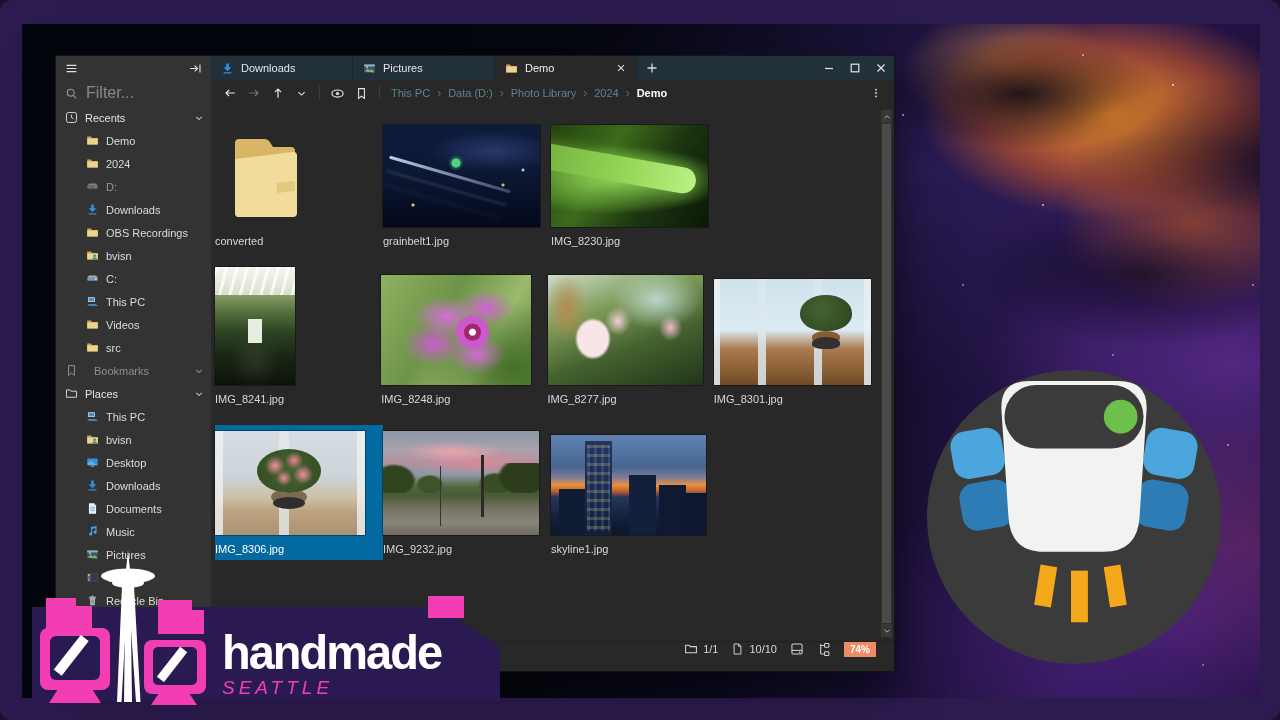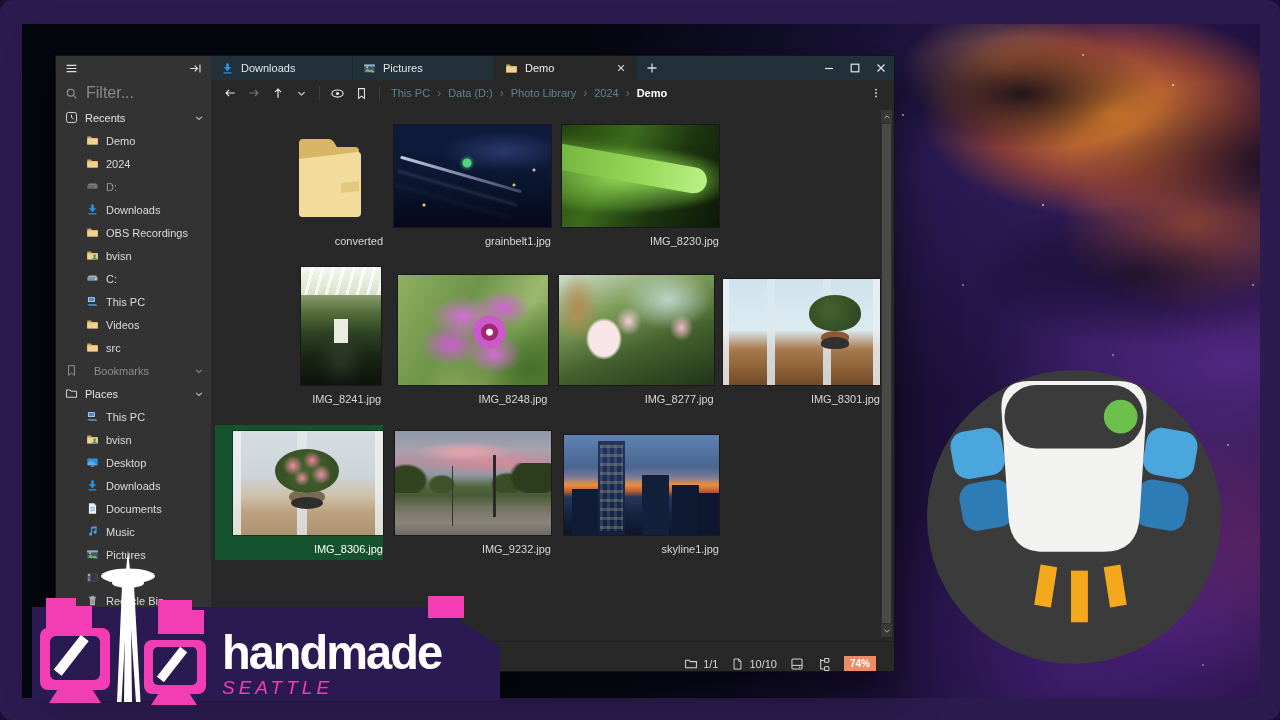--- a/index.html
+++ b/index.html
@@ -62,22 +62,22 @@
   .toolbar{height:26px;flex:0 0 26px;display:flex;align-items:center;gap:3px;padding:0 8px 0 8px;}
   .tbtn{width:21px;height:20px;display:flex;align-items:center;justify-content:center;}
   .tsep{width:1px;height:14px;background:#3d3d3d;margin:0 4px;}
   .crumbs{display:flex;align-items:center;gap:7px;font-size:11px;color:#5f8490;margin-left:4px;white-space:nowrap;}
   .csep::before{content:"\203A";color:#4e6f7a;font-size:12px;}
   .crumb.current{color:#fff;font-weight:bold;}
   .kebab{margin-left:auto;}
 
   .content{flex:1;position:relative;padding:4px 14px 0 4px;min-height:0;}
   .grow{display:flex;align-items:flex-end;}
-  .cell{width:168px;display:flex;flex-direction:column;align-items:flex-end;justify-content:flex-end;padding:6px 0 5px;}
-  .cell.sel{background:#14532d;}
+  .cell{width:168px;display:flex;flex-direction:column;align-items:flex-start;justify-content:flex-end;padding:6px 0 5px;}
+  .cell.sel{background:#0369a1;}
   .fname{margin-top:8px;font-size:11px;color:#d8d8d8;max-width:160px;overflow:hidden;white-space:nowrap;}
   .cell.sel .fname{color:#fff;}
   .thumb{position:relative;overflow:hidden;box-shadow:0 0 0 1px rgba(0,0,0,.35);}
 
   
   .t-foshay{width:64px;height:102px;background:linear-gradient(180deg,#0e1d3d 0%,#142750 40%,#0b1430 64%,#070d1f 100%);}
   .t-foshay::before{content:"";position:absolute;left:24px;top:5px;width:15px;height:58px;
     background:linear-gradient(180deg,#f6b43e 0%,#da8b22 55%,#8a5514 100%);box-shadow:0 0 9px 2px rgba(245,160,40,.55);}
   .t-foshay::after{content:"";position:absolute;left:0;bottom:0;width:100%;height:36px;
     background:linear-gradient(180deg,transparent 0,rgba(5,8,18,.92) 60%),
@@ -157,21 +157,21 @@
     repeating-linear-gradient(180deg,rgba(240,220,140,.28) 0 3px,transparent 3px 9px),
     repeating-linear-gradient(90deg,rgba(140,190,255,.22) 0 3px,transparent 3px 7px);}
   .thumb-folder{width:104px;height:100px;display:flex;align-items:flex-end;justify-content:center;}
 
   
   .scroll{position:absolute;right:2px;top:30px;bottom:34px;width:11px;background:#2e2e2e;}
   .sc-btn{position:absolute;left:0;width:11px;height:13px;display:flex;align-items:center;justify-content:center;background:#383838;}
   .sc-up{top:0;} .sc-dn{bottom:0;}
   .sc-thumb{position:absolute;left:1px;right:1px;top:14px;bottom:14px;background:#4a4a4a;}
 
-  .statusbar{height:30px;flex:0 0 30px;display:flex;align-items:flex-end;justify-content:flex-end;gap:13px;
+  .statusbar{height:30px;flex:0 0 30px;display:flex;align-items:flex-start;justify-content:flex-end;gap:13px;
     padding-right:18px;border-top:1px solid #202020;}
   .stat{display:flex;align-items:center;gap:5px;font-size:11px;color:#d6d6d6;}
   .pct{background:#ee8a64;color:#fff;font-size:10px;font-weight:bold;padding:2px 6px;}
 
   
   .robot{position:absolute;left:925px;top:368px;width:298px;height:298px;z-index:3;}
 
   
   .hm-banner{position:absolute;left:32px;top:607px;width:468px;height:94px;background:#2b1a52;z-index:3;
     clip-path:polygon(0 0,87% 0,100% 42%,100% 100%,0 100%);}

